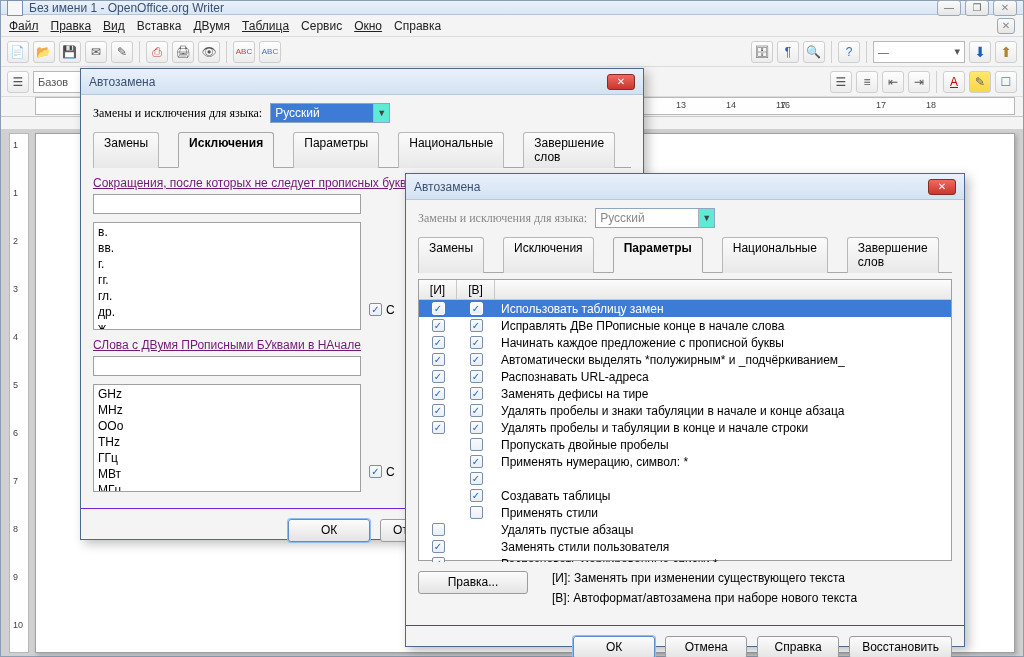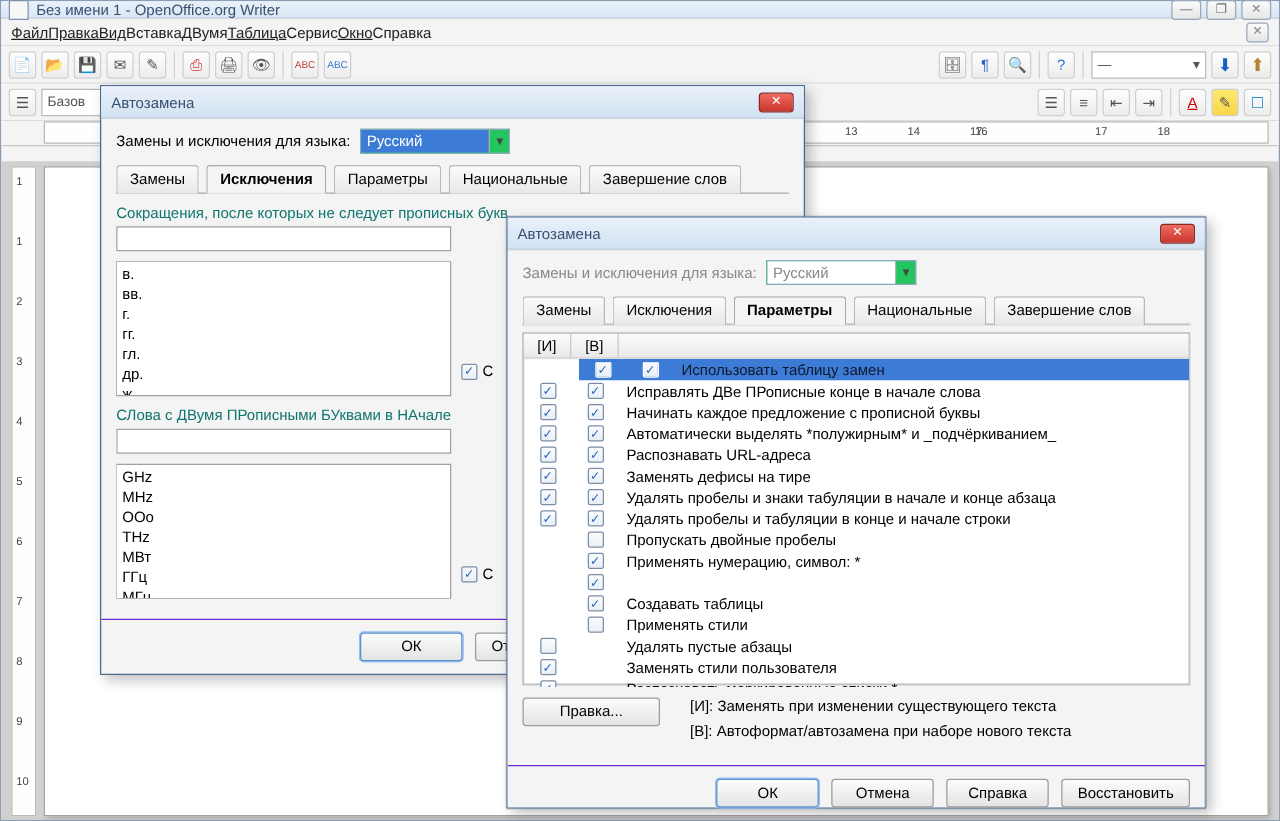--- a/index.html
+++ b/index.html
@@ -38,20 +38,21 @@
     background: linear-gradient(#fbfbfb,#e6e6e6);
     border: 1px solid #9aa7b6;
     border-radius: 3px;
     font-size: 10px; text-align: center; line-height: 14px;
     color: #6b6b6b;
   }
   .win-btn.close-x { color: #888; }
   .menubar {
     height: 22px;
     display: flex; align-items: center;
+    gap: 12px;
     padding: 0 8px;
     background: #f4f4f4;
     border-bottom: 1px solid #dcdcdc;
   }
   .menubar .mitem { color: #222; }
   .menubar .mitem .ul { text-decoration: underline; }
   .toolbar {
     height: 30px;
     display: flex; align-items: center;
     gap: 4px;
@@ -146,25 +147,25 @@
   .dlg-close {
     width: 28px; height: 16px;
     background: linear-gradient(#f06a60,#c9362e);
     border: 1px solid #8a2a24;
     border-radius: 3px;
     color: #fff; font-size: 10px;
     text-align: center; line-height: 14px;
   }
   .dlg-body { padding: 8px 12px; }
   .lang-row { display: flex; align-items: center; gap: 8px; margin-bottom: 8px; }
-  .lang-row .lbl { white-space: nowrap; }
+  .lang-row .lbl { white-space: nowrap; font-family: Liberation Serif, serif; }
   .lang-select {
     width: 120px; height: 20px;
     border: 1px solid #8ea6c2;
-    background: #22c55e;
+    background: #5eead4;
     display: flex; align-items: center;
     position: relative;
   }
   .lang-select .sel {
     flex: 1; background: #3c7cd6; color: #fff;
     padding: 0 4px; height: 100%; display: flex; align-items: center;
   }
   .lang-select .arr {
     width: 16px; height: 100%;
     border-left: 1px solid #b0b0b0;
@@ -176,36 +177,37 @@
   .tabs {
     display: flex;
     border-bottom: 1px solid #a8a8a8;
     margin-top: 4px;
   }
   .tab {
     padding: 3px 10px 4px;
     border: 1px solid #b8b8b8;
     border-bottom: none;
     background: linear-gradient(#fbfbfb,#e8e8e8);
-    margin-right: 6px;
+    margin-right: 19px;
     border-radius: 3px 3px 0 0;
     position: relative;
     top: 1px;
   }
   .tab.active {
     background: #f4f4f4;
     border-color: #a8a8a8;
     font-weight: bold;
     top: 1px;
     z-index: 2;
     border-bottom: 1px solid #f4f4f4;
   }
   .group-label {
-    color: #0f766e;
+    color: #701a75;
     margin: 8px 0 4px 0;
+    text-decoration: underline;
   }
   .textbox {
     width: 268px; height: 20px;
     border: 1px solid #a0a0a0;
     background: #fff;
   }
   .listbox {
     width: 268px; height: 108px;
     border: 1px solid #a0a0a0;
     background: #fff;
@@ -265,21 +267,21 @@
   .params-body {
     overflow-y: scroll;
     height: 262px;
   }
   .p-row {
     display: flex; align-items: center;
     height: 17px;
     font-size: 12px;
   }
   .p-row.selected {
-    background: #3c7cd6; color: #0f172a; margin-left: 44px;
+    background: #3c7cd6; color: #ffffff;
   }
   .p-row.selected .cb { border-color: #fff; }
   .p-col-i { width: 38px; display: flex; justify-content: center; }
   .p-col-b { width: 38px; display: flex; justify-content: center; }
   .p-col-t { flex: 1; padding-left: 6px; white-space: nowrap; overflow: hidden; }
   .legend { display: flex; gap: 24px; margin: 10px 0 4px; }
   .legend .col { flex: 1; }
   .legend .btncol { width: 110px; }
   .dlg-btnrow.right { justify-content: flex-end; padding-right: 12px; gap: 10px; }
   
@@ -434,22 +436,22 @@
     <div class="group-label">СЛова с ДВумя ПРописными БУквами в НАчале</div>
     <div style="display:flex; gap:8px; align-items:flex-start">
       <div>
         <div class="textbox"></div>
         <div style="height:8px"></div>
         <div class="listbox">
           <div class="li">GHz</div>
           <div class="li">MHz</div>
           <div class="li">OOo</div>
           <div class="li">THz</div>
+          <div class="li">ГГц</div>
           <div class="li">МВт</div>
-          <div class="li">ГГц</div>
           <div class="li">МГц</div>
         </div>
       </div>
       <div style="padding-top:108px">
         <div class="checkbox-c">
           <span class="cb checked"></span>
           <span>С</span>
         </div>
       </div>
     </div>

